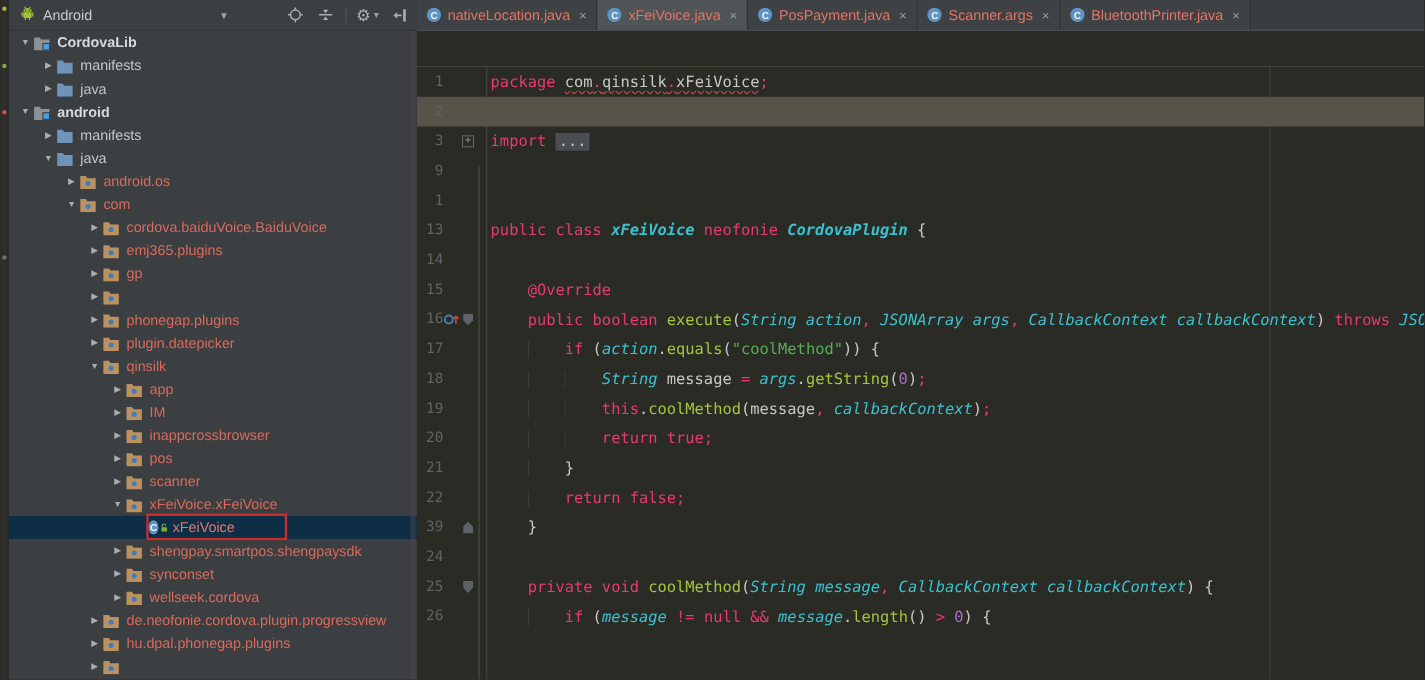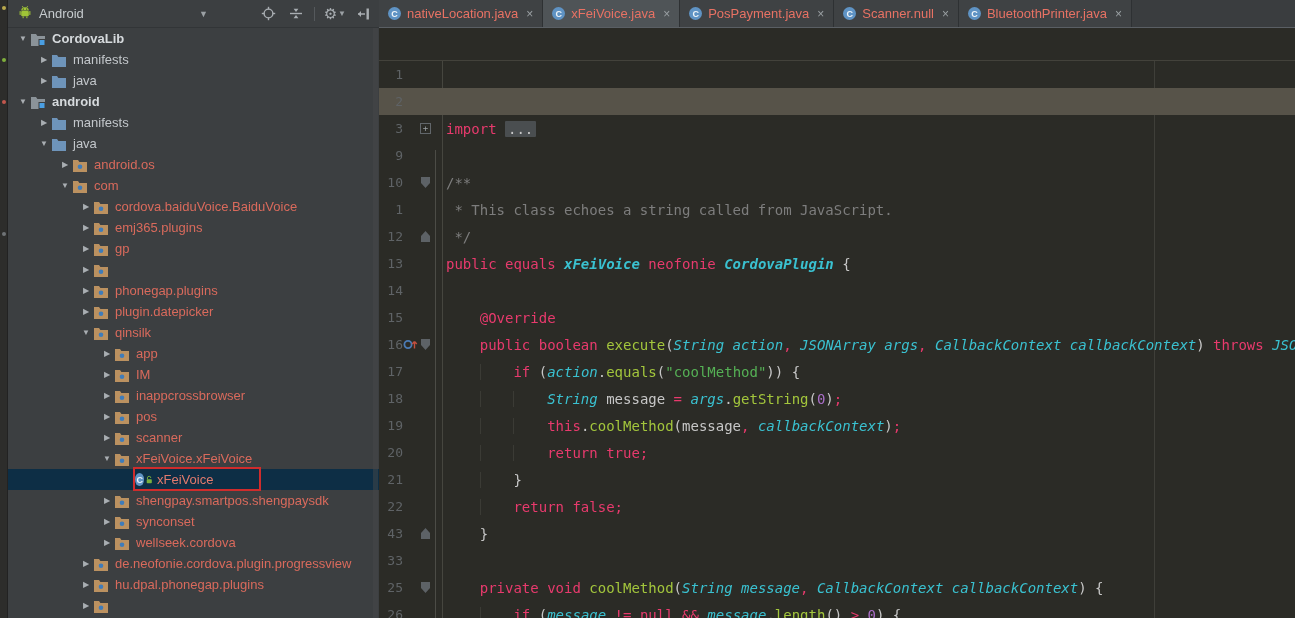--- a/index.html
+++ b/index.html
@@ -436,39 +436,40 @@
           <span>xFeiVoice.java</span>
           <span class="close">×</span>
         </div>
         <div class="tab">
           <span class="cball">C</span>
           <span>PosPayment.java</span>
           <span class="close">×</span>
         </div>
         <div class="tab">
           <span class="cball">C</span>
-          <span>Scanner.null</span>
+          <span>Scanner.args</span>
           <span class="close">×</span>
         </div>
         <div class="tab">
           <span class="cball">C</span>
           <span>BluetoothPrinter.java</span>
           <span class="close">×</span>
         </div>
       </div>
     <div class="editor">
       <div class="editor-topline"></div>
       <div class="gutter-sep"></div>
       <div class="fold-line"></div>
       <div class="margin-guide"></div>
       <div class="code" id="code">
           <div class="cline">
             <span class="ln">1</span>
             <span class="gslot"></span>
             <span class="gfold"></span>
+            <span class="ctext"><span class="tk-kw">package </span><span class="tk-ep">com</span><span class="tk-ek">.</span><span class="tk-ep">qinsilk</span><span class="tk-ek">.</span><span class="tk-ep">xFeiVoice</span><span class="tk-kw">;</span></span>
           </div>
           <div class="cline caret">
             <span class="ln">2</span>
             <span class="gslot"></span>
             <span class="gfold"></span>
             <span class="ctext"></span>
           </div>
           <div class="cline">
             <span class="ln">3</span>
             <span class="gslot"></span>
@@ -477,46 +478,29 @@
             </span>
             <span class="ctext"><span class="tk-kw">import </span><span class="tk-fold">...</span></span>
           </div>
           <div class="cline">
             <span class="ln">9</span>
             <span class="gslot"></span>
             <span class="gfold"></span>
             <span class="ctext"></span>
           </div>
           <div class="cline">
-            <span class="ln">10</span>
-            <span class="gslot"></span>
-            <span class="gfold">
-              <span class="fm down"></span>
-            </span>
-            <span class="ctext"><span class="tk-c">/**</span></span>
-          </div>
-          <div class="cline">
             <span class="ln">1</span>
             <span class="gslot"></span>
             <span class="gfold"></span>
-            <span class="ctext"><span class="tk-c"> * This class echoes a string called from JavaScript.</span></span>
-          </div>
-          <div class="cline">
-            <span class="ln">12</span>
-            <span class="gslot"></span>
-            <span class="gfold">
-              <span class="fm up"></span>
-            </span>
-            <span class="ctext"><span class="tk-c"> */</span></span>
           </div>
           <div class="cline">
             <span class="ln">13</span>
             <span class="gslot"></span>
             <span class="gfold"></span>
-            <span class="ctext"><span class="tk-kw">public equals </span><span class="tk-tb">xFeiVoice</span><span class="tk-kw"> neofonie </span><span class="tk-tb">CordovaPlugin</span><span class="tk-p"> {</span></span>
+            <span class="ctext"><span class="tk-kw">public class </span><span class="tk-tb">xFeiVoice</span><span class="tk-kw"> neofonie </span><span class="tk-tb">CordovaPlugin</span><span class="tk-p"> {</span></span>
           </div>
           <div class="cline">
             <span class="ln">14</span>
             <span class="gslot"></span>
             <span class="gfold"></span>
             <span class="ctext"></span>
           </div>
           <div class="cline">
             <span class="ln">15</span>
             <span class="gslot"></span>
@@ -566,29 +550,29 @@
             <span class="gfold"></span>
             <span class="ctext"><span class="tk-ind">    </span><span class="tk-ind g">    </span><span class="tk-p">}</span></span>
           </div>
           <div class="cline">
             <span class="ln">22</span>
             <span class="gslot"></span>
             <span class="gfold"></span>
             <span class="ctext"><span class="tk-ind">    </span><span class="tk-ind g">    </span><span class="tk-kw">return false;</span></span>
           </div>
           <div class="cline">
-            <span class="ln">43</span>
+            <span class="ln">39</span>
             <span class="gslot"></span>
             <span class="gfold">
               <span class="fm up"></span>
             </span>
             <span class="ctext"><span class="tk-ind">    </span><span class="tk-p">}</span></span>
           </div>
           <div class="cline">
-            <span class="ln">33</span>
+            <span class="ln">24</span>
             <span class="gslot"></span>
             <span class="gfold"></span>
             <span class="ctext"></span>
           </div>
           <div class="cline">
             <span class="ln">25</span>
             <span class="gslot"></span>
             <span class="gfold">
               <span class="fm down"></span>
             </span>

